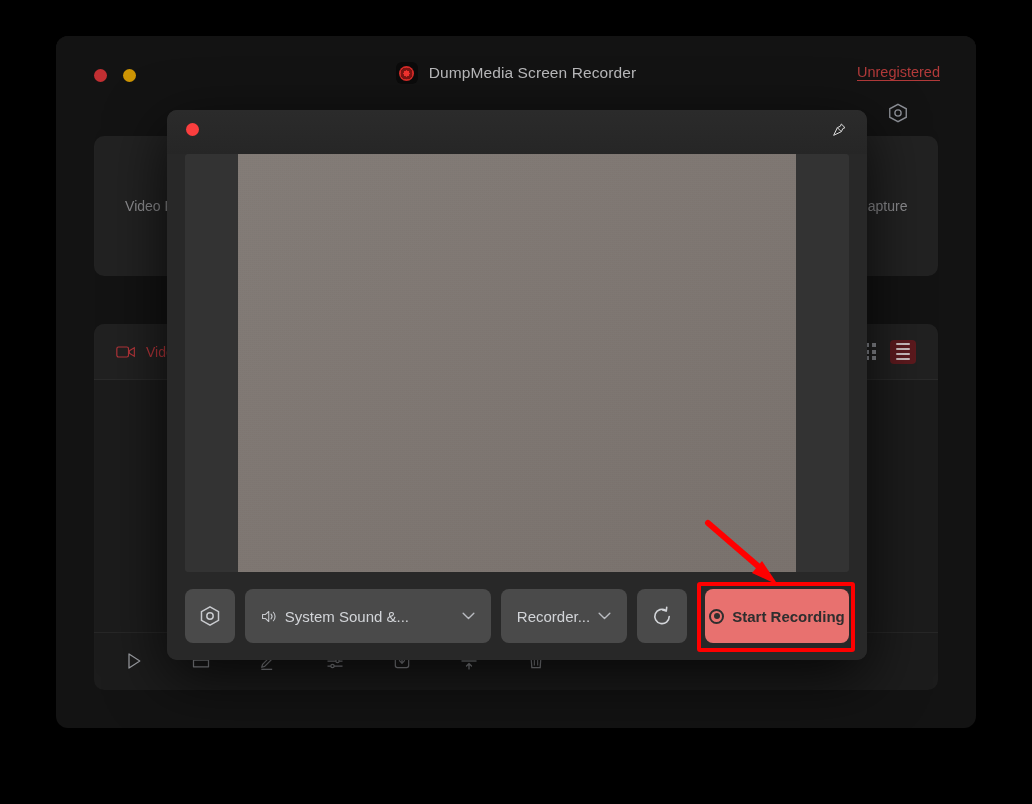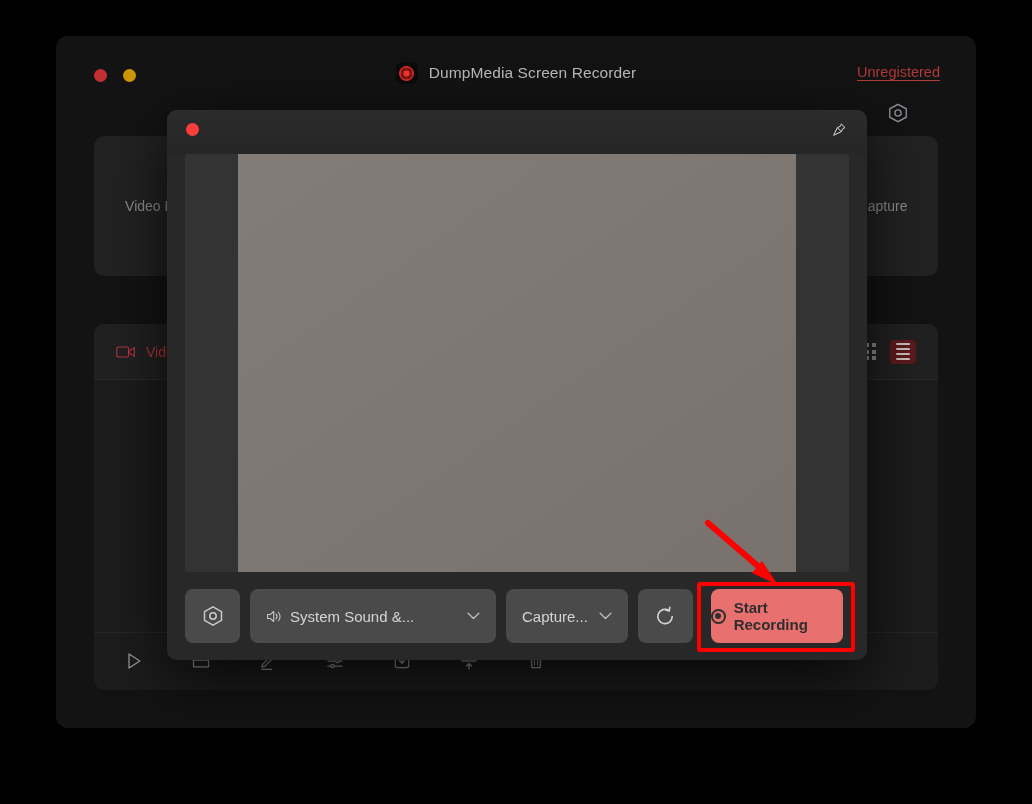--- a/index.html
+++ b/index.html
@@ -114,20 +114,21 @@
 
   
   .float-panel {
     position: absolute;
     left: 167px; top: 110px;
     width: 700px; height: 550px;
     background: #282828;
     border-radius: 10px;
     box-shadow: 0 18px 60px rgba(0,0,0,0.75);
     overflow: hidden;
+    text-align: center;
   }
   .fp-header {
     position: relative; height: 44px;
     background: linear-gradient(180deg, #2b2b2b 0%, #262626 100%);
   }
   .fp-close {
     position: absolute; left: 19px; top: 13px;
     width: 13px; height: 13px; border-radius: 50%;
     background: #fa3e3e; cursor: pointer;
   }
@@ -176,21 +177,21 @@
   .tb-audio .lbl { display: flex; align-items: center; gap: 7px; white-space: nowrap; }
   .tb-cam { flex: 0 0 122px; padding: 0 16px; gap: 8px; justify-content: space-between; }
   .chev { width: 13px; height: 8px; flex: none; }
   .spk { width: 17px; height: 15px; flex: none; }
 
   .rec-wrap {
     position: relative; margin-left: 8px;
   }
   .rec-btn {
     background: #e8716f; border-radius: 8px;
-    height: 54px; width: 132px;
+    height: 54px; width: 144px;
     display: flex; align-items: center; justify-content: center; gap: 8px;
     color: #2e2e2e; font-size: 15px; font-weight: bold;
     cursor: pointer;
   }
   .rec-dot {
     width: 15px; height: 15px; border-radius: 50%;
     border: 2px solid #2e2e2e;
     display: flex; align-items: center; justify-content: center;
   }
   .rec-dot i { width: 6px; height: 6px; border-radius: 50%; background: #2e2e2e; display: block; }
@@ -364,21 +365,21 @@
             <path d="M16 3.5 a8 8 0 0 1 0 11" fill="none" stroke="#c8cace" stroke-width="1.4" stroke-linecap="round"></path>
           </svg>
           <span>System Sound &amp;...</span>
         </span>
         <svg class="chev" viewBox="0 0 14 9">
           <path d="M1 1.5 L7 7.2 L13 1.5" fill="none" stroke="#b9bbc0" stroke-width="1.6" stroke-linecap="round" stroke-linejoin="round"></path>
         </svg>
       </div>
 
       <div class="tb-btn tb-cam">
-        <span>Capture...</span>
+        <span>Recorder...</span>
         <svg class="chev" viewBox="0 0 14 9">
           <path d="M1 1.5 L7 7.2 L13 1.5" fill="none" stroke="#b9bbc0" stroke-width="1.6" stroke-linecap="round" stroke-linejoin="round"></path>
         </svg>
       </div>
 
       <div class="tb-btn tb-square">
         <svg style="width:23px;height:23px" viewBox="0 0 24 24">
           <path d="M19 12 a7.5 7.5 0 1 1 -3.4 -6.3" fill="none" stroke="#d3d5d9" stroke-width="1.7" stroke-linecap="round"></path>
           <path d="M16.4 2.4 L15.9 6.3 L12.2 5.2" fill="none" stroke="#d3d5d9" stroke-width="1.7" stroke-linecap="round" stroke-linejoin="round"></path>
         </svg>

